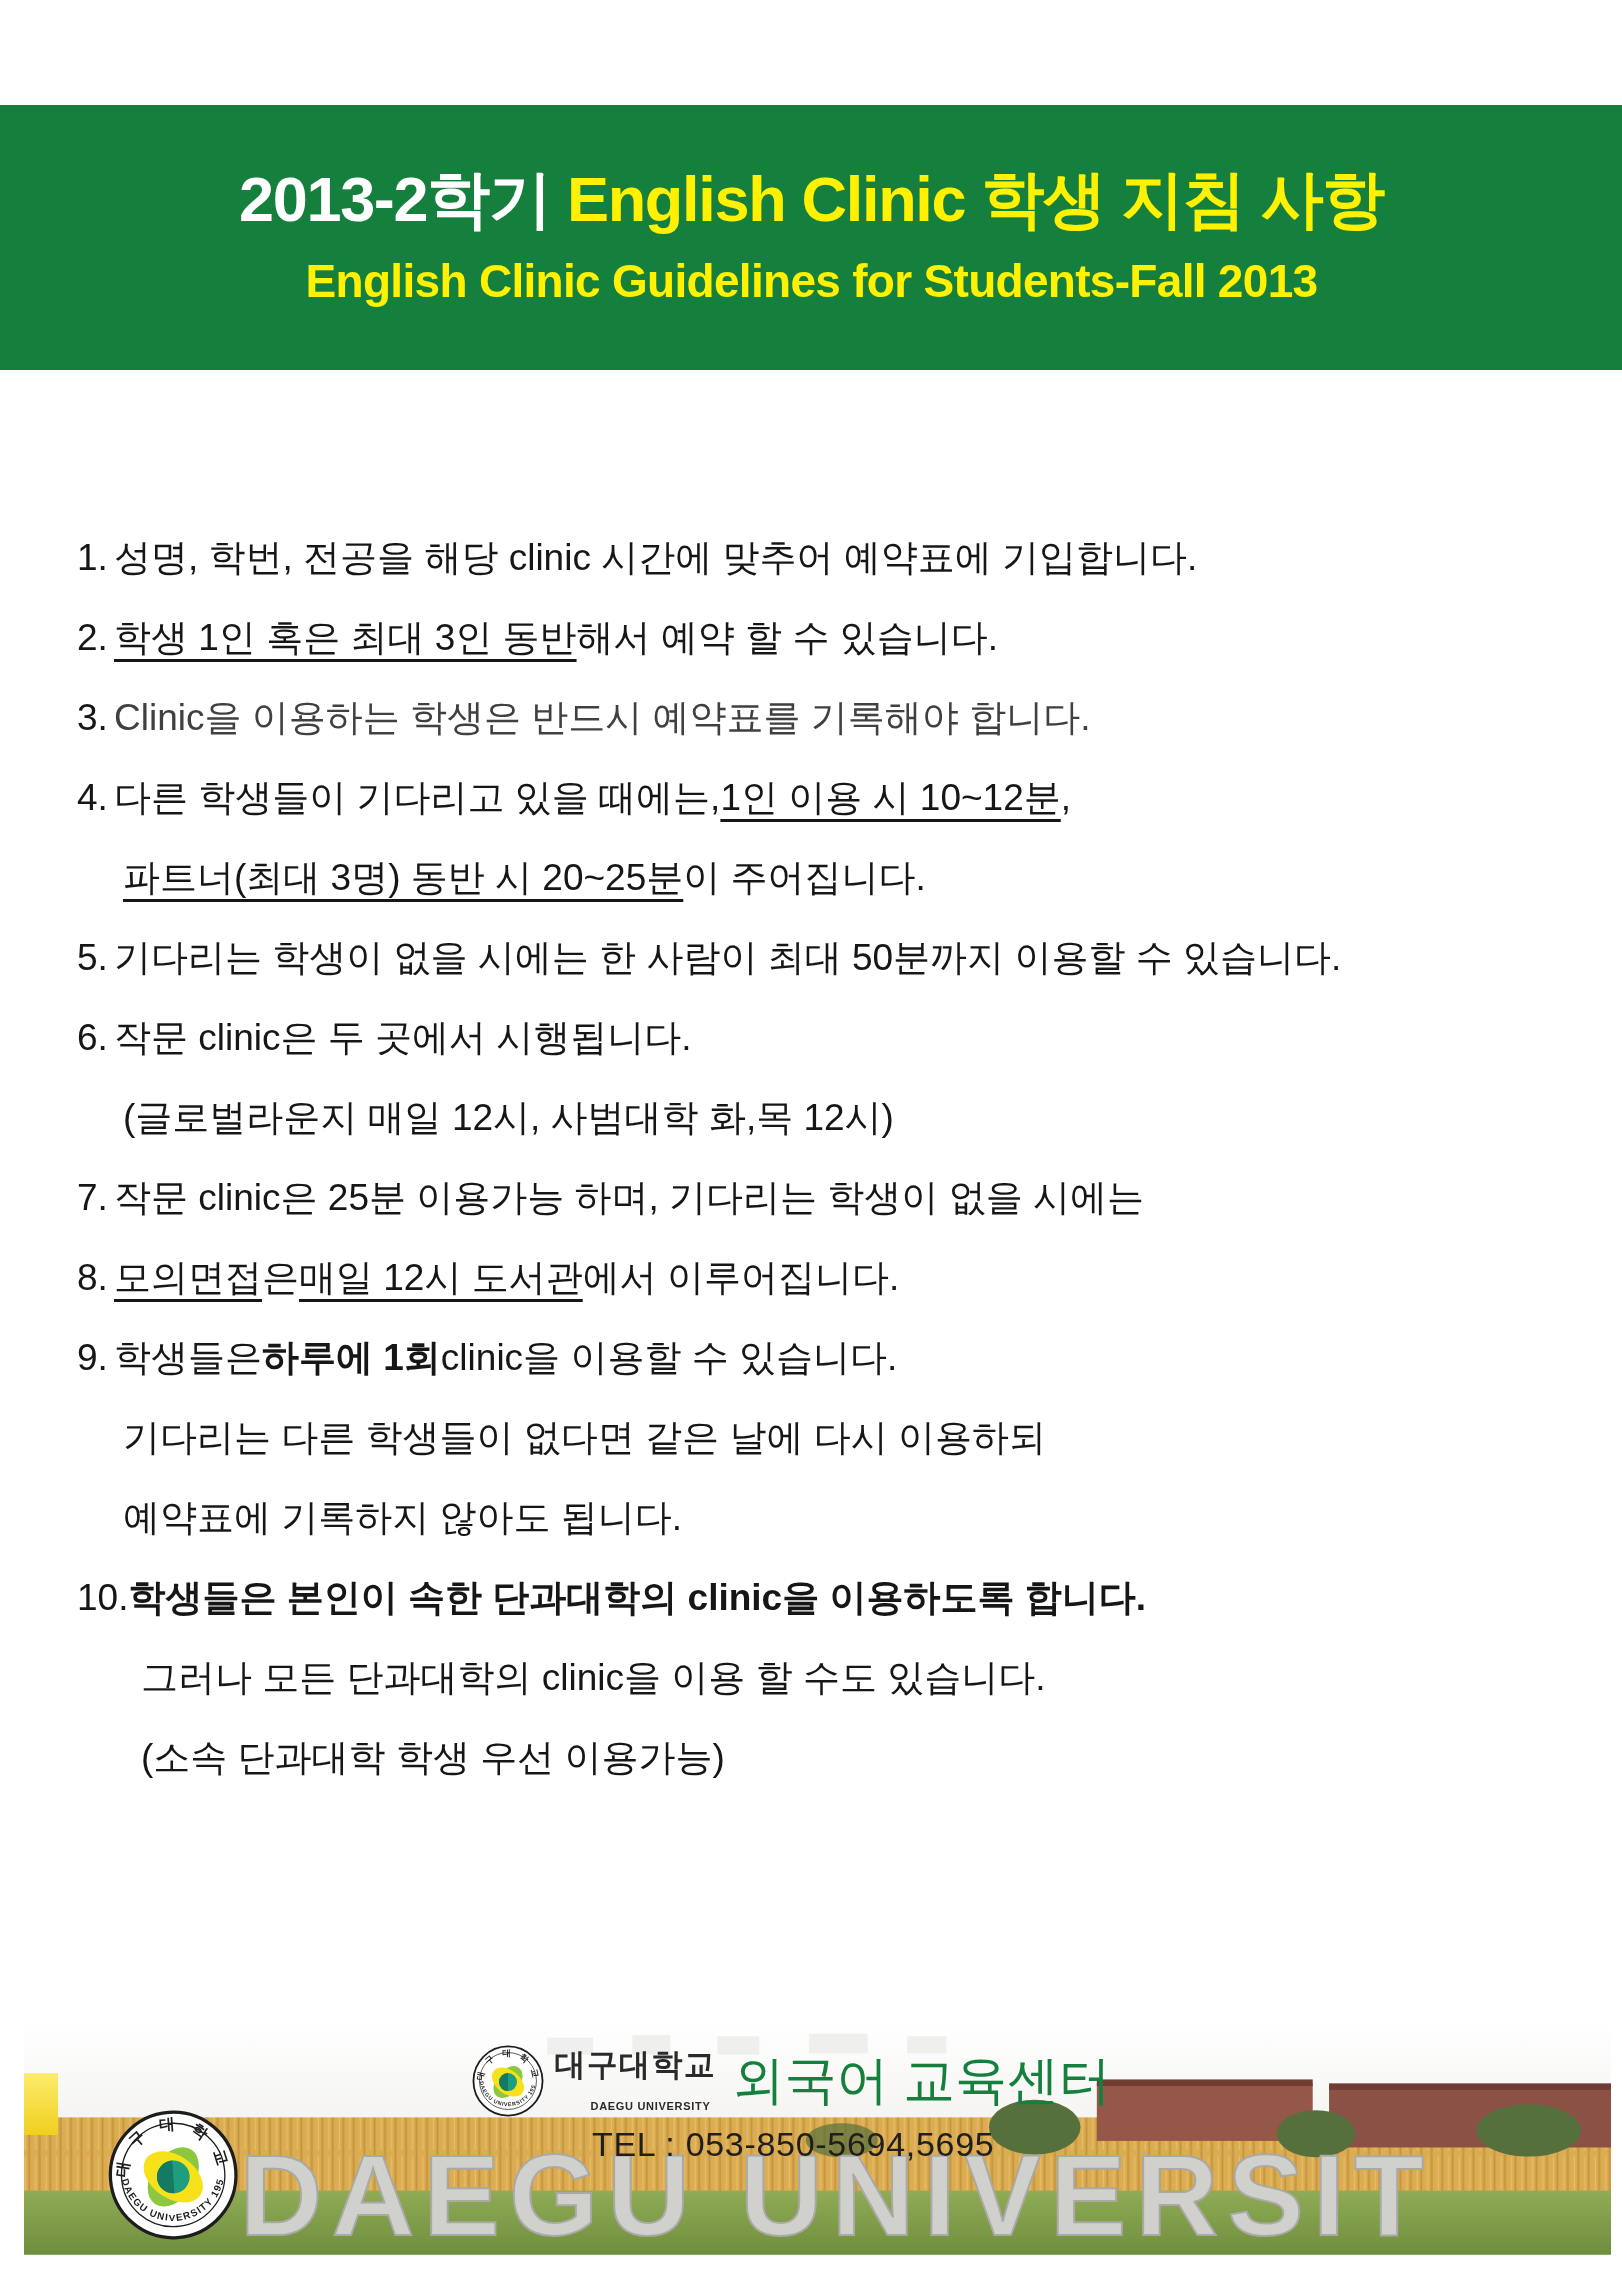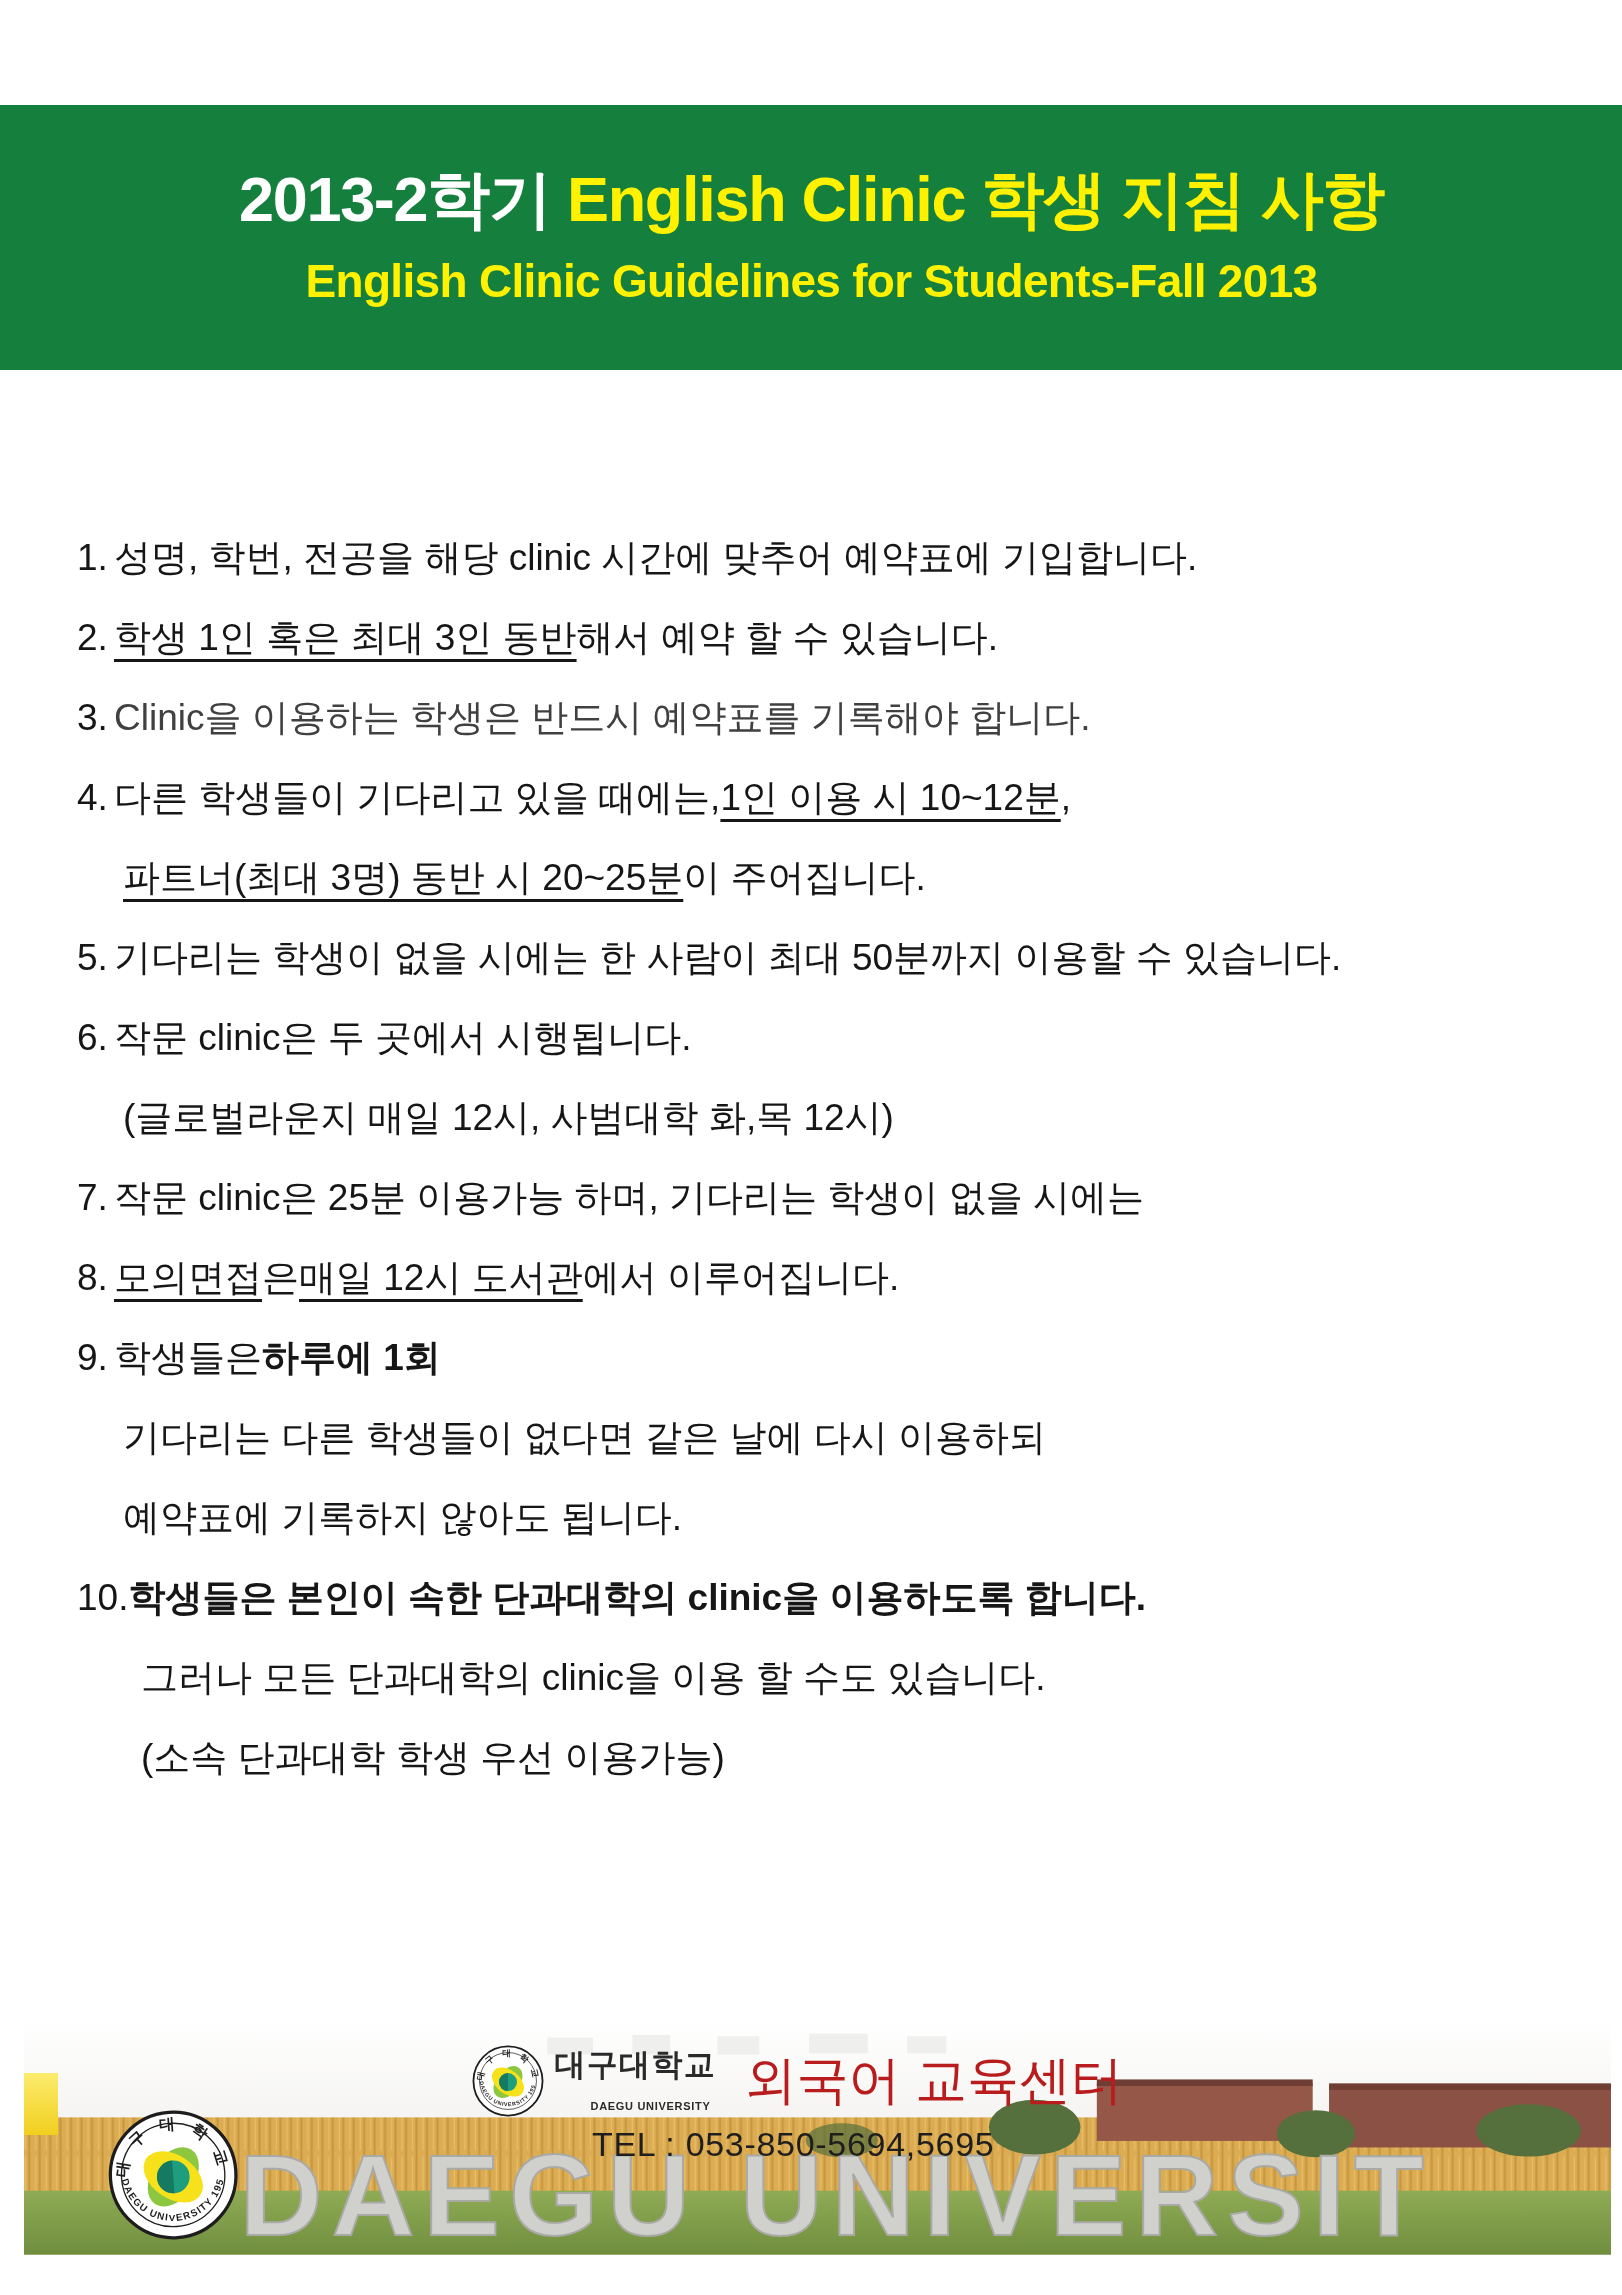--- a/index.html
+++ b/index.html
@@ -42,21 +42,21 @@
   .photo-wrap{position:absolute;left:24px;top:2019px;width:1364px;height:236px;z-index:1;}
   .photo-wrap svg{display:block;}
   .logo-row{
     position:absolute;left:472px;top:2044px;height:73px;z-index:5;
     display:flex;align-items:center;gap:10.5px;
   }
   .seal-small{width:72px;height:72px;}
   .uni-stack{display:flex;flex-direction:column;justify-content:center;line-height:1.05;}
   .uni-kr{font-size:31px;font-weight:bold;color:#2a2a2a;letter-spacing:1.3px;}
   .uni-en{font-size:11px;font-weight:bold;color:#2a2a2a;letter-spacing:0.7px;margin-top:19px;padding-left:36px;}
-  .center-name{font-size:52px;color:#b91c1c;margin-left:18px;white-space:nowrap;}
+  .center-name{font-size:52px;color:#15803d;margin-left:6px;white-space:nowrap;}
   .tel{
     position:absolute;left:592px;top:2125px;z-index:5;
     font-size:34px;color:#1e1e1e;letter-spacing:0.7px;white-space:nowrap;
   }
 </style>
 </head>
 <body>
 
 <div class="header">
   <div class="title1"><span>2013-2학기 </span><span class="hl">English Clinic 학생 지침 사항</span></div>
@@ -106,20 +106,21 @@
       <span class="gl-num">8.</span>
       <span class="seg u">모의면접</span>
       <span class="seg">은 </span>
       <span class="seg u">매일 12시 도서관</span>
       <span class="seg">에서 이루어집니다.</span>
     </div>
     <div class="gl-line">
       <span class="gl-num">9.</span>
       <span class="seg">학생들은 </span>
       <span class="seg b">하루에 1회</span>
+      <span class="seg"> clinic을 이용할 수 있습니다.</span>
     </div>
     <div class="gl-line ind1">
       <span class="seg">기다리는 다른 학생들이 없다면 같은 날에 다시 이용하되</span>
     </div>
     <div class="gl-line ind1">
       <span class="seg">예약표에 기록하지 않아도 됩니다.</span>
     </div>
     <div class="gl-line">
       <span class="gl-num">10.</span>
       <span class="seg b">학생들은 본인이 속한 단과대학의 clinic을 이용하도록 합니다.</span>

